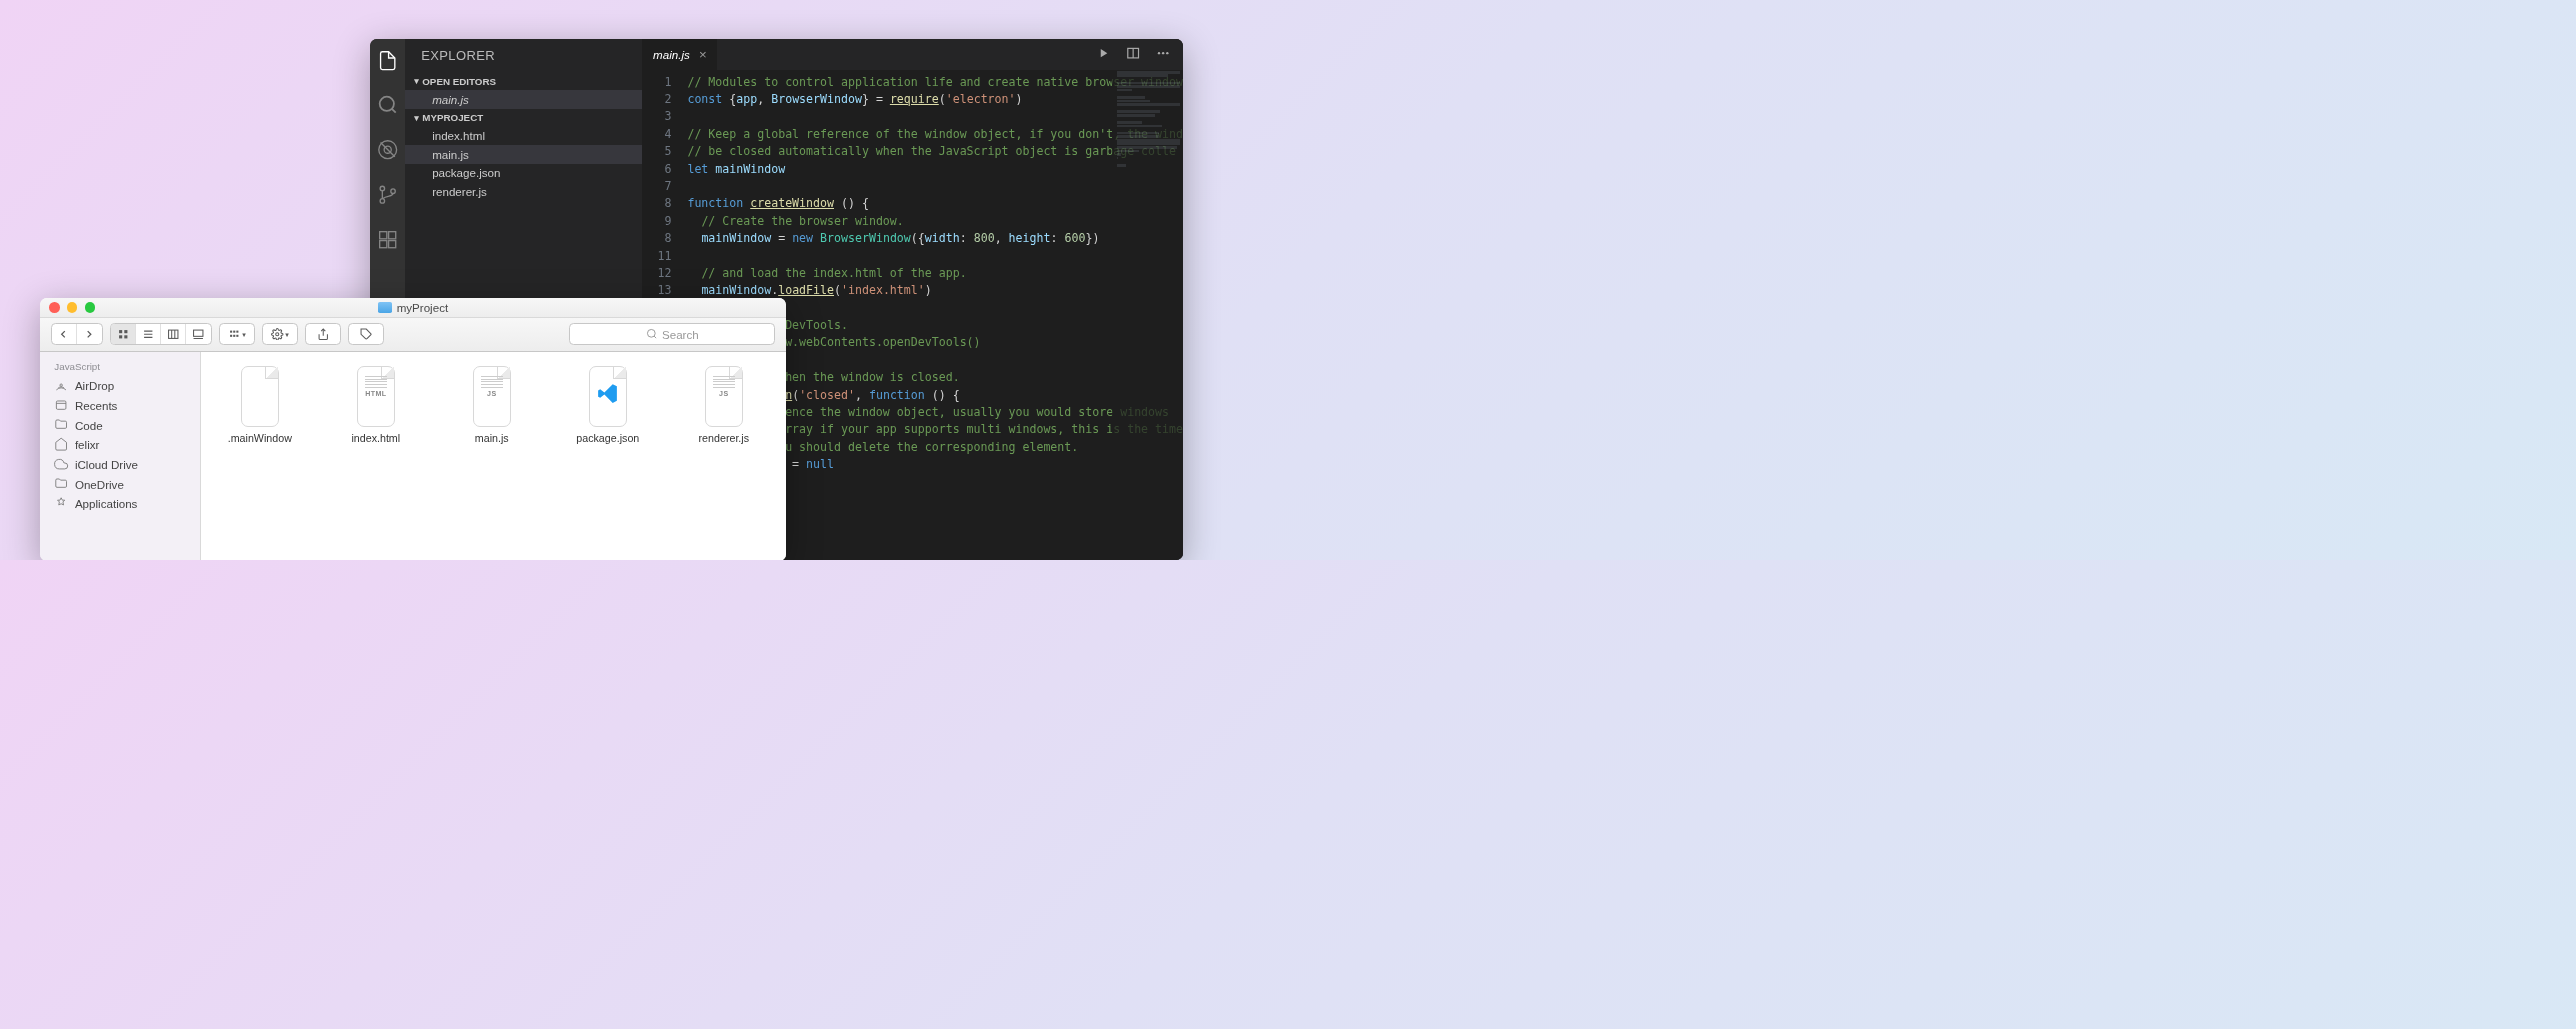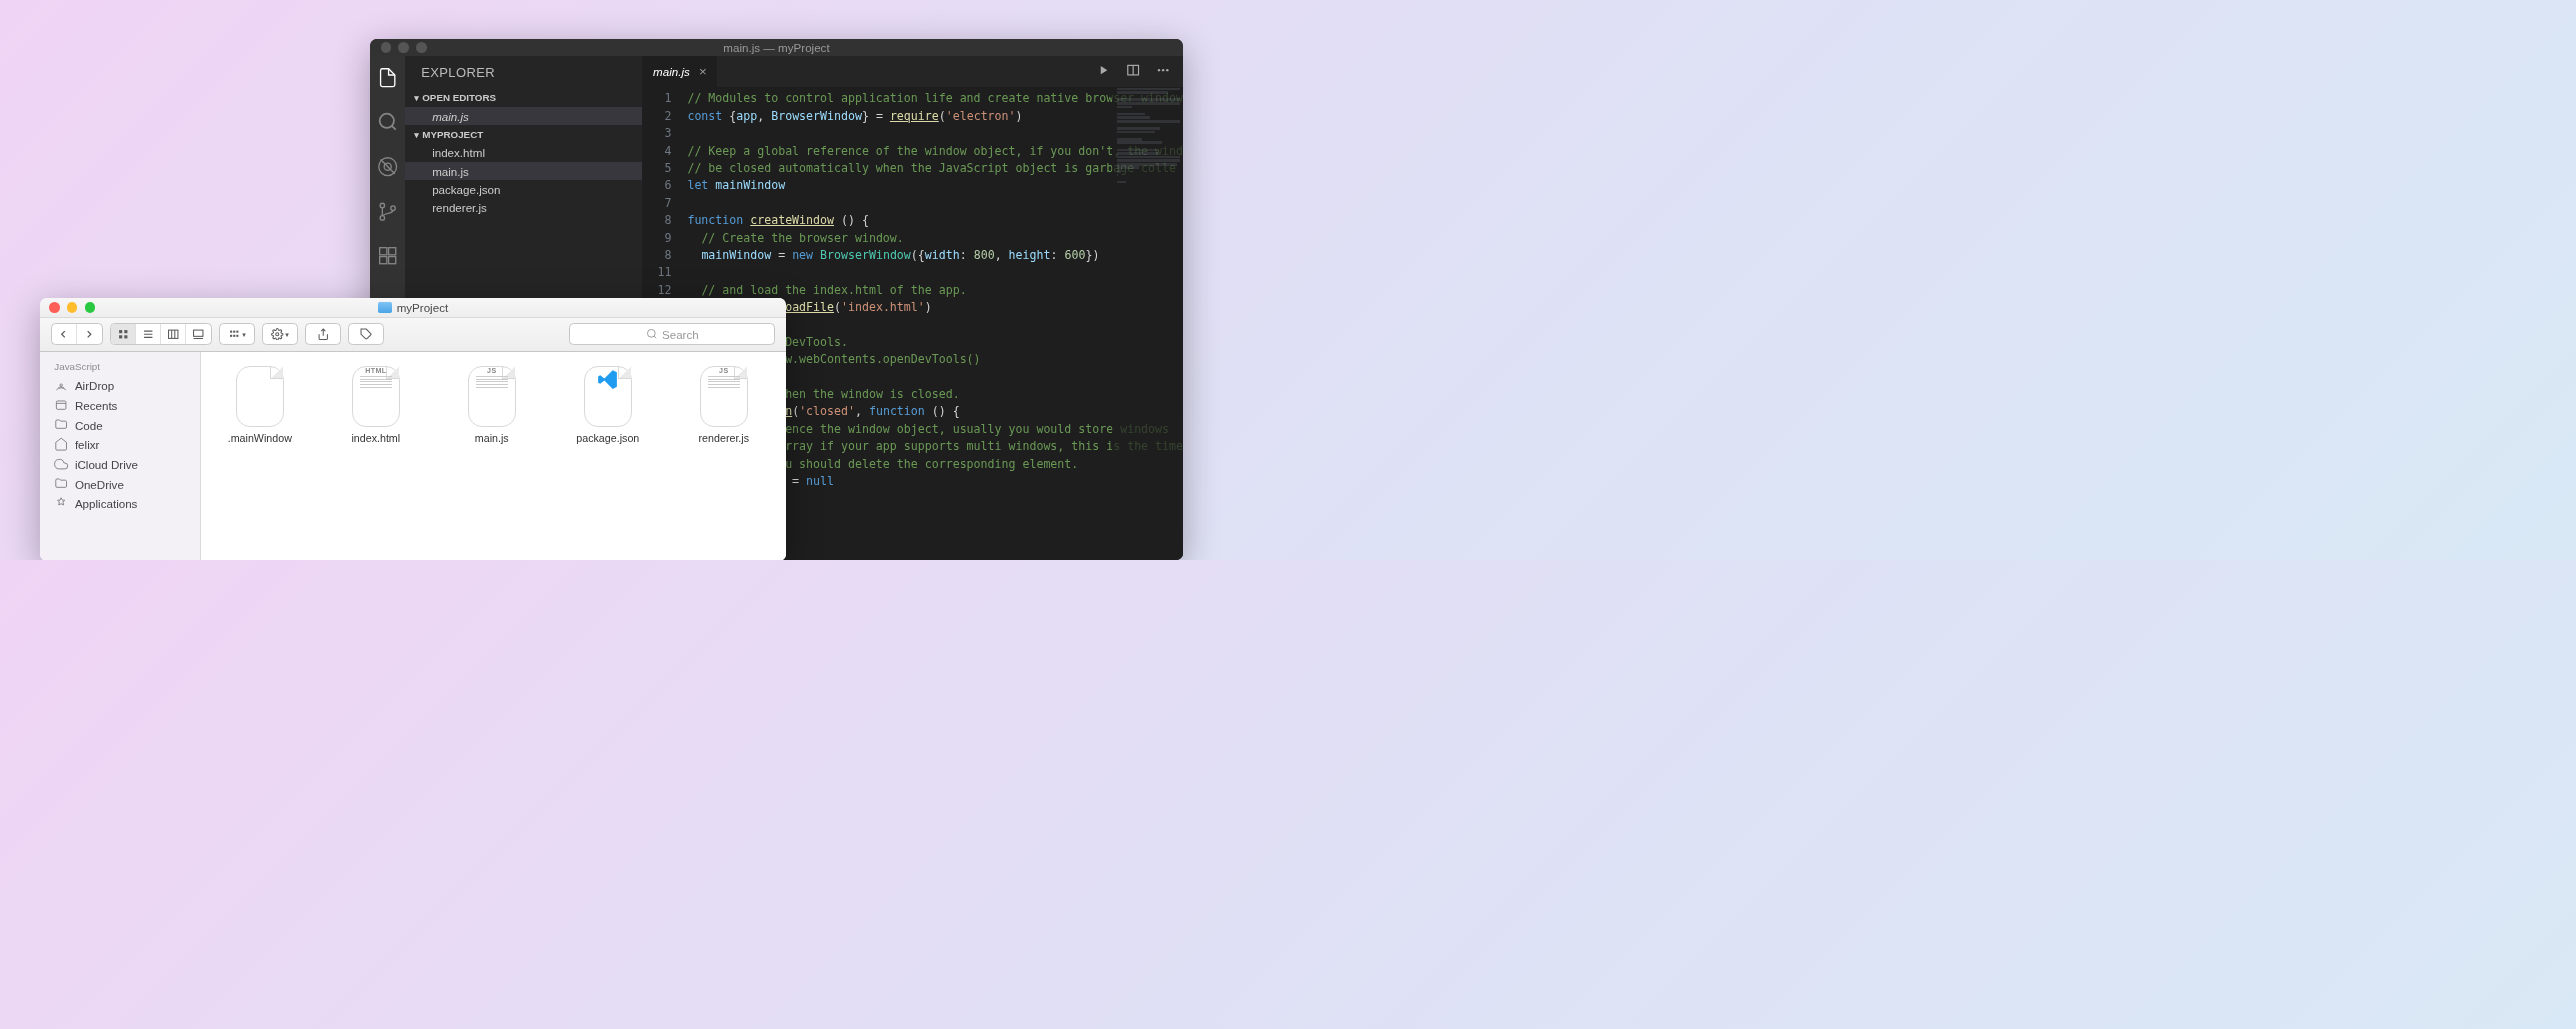--- a/index.html
+++ b/index.html
@@ -307,29 +307,29 @@
 }
 .file-item {
   width: 89px;
   display: flex;
   flex-direction: column;
   align-items: center;
   gap: 5.4px;
   cursor: pointer;
 }
 .file-icon {
-  width: 48px;
+  width: 38px;
   height: 61px;
   background: #fff;
   border: 0.9px solid #d8d8d8;
-  border-radius: 14px;
+  border-radius: 7px;
   position: relative;
   display: flex;
   flex-direction: column;
-  justify-content: flex-start;
+  justify-content: center;
   align-items: center;
   padding-bottom: 5.4px;
 }
 .file-icon .fold {
   position: absolute;
   top: 0; right: 0;
   width: 12.5px; height: 12.5px;
   background: linear-gradient(135deg, transparent 48%, #eaeaea 50%);
   border-bottom: 0.9px solid #d8d8d8;
   border-left: 0.9px solid #d8d8d8;
@@ -356,28 +356,20 @@
 .file-name {
   font-size: 10.7px;
   color: #333;
   text-align: center;
 }
 </style>
 </head>
 <body>
 
 <div class="vscode">
-  <div class="vscode-titlebar">
-    <div class="traffic-lights">
-      <div class="traffic-light tl-red"></div>
-      <div class="traffic-light tl-yellow"></div>
-      <div class="traffic-light tl-green"></div>
-    </div>
-    <div class="vscode-title">main.js — myProject</div>
-  </div>
   <div class="vscode-body">
     <div class="activity-bar">
       <div class="activity-icon active">
         <svg viewBox="0 0 24 24" fill="none" stroke="currentColor" stroke-width="1.5">
             <path d="M13 2H6a2 2 0 00-2 2v16a2 2 0 002 2h12a2 2 0 002-2V9l-7-7z"></path>
             <path d="M13 2v7h7"></path>
           </svg>
       </div>
       <div class="activity-icon">
         <svg viewBox="0 0 24 24" fill="none" stroke="currentColor" stroke-width="2">

